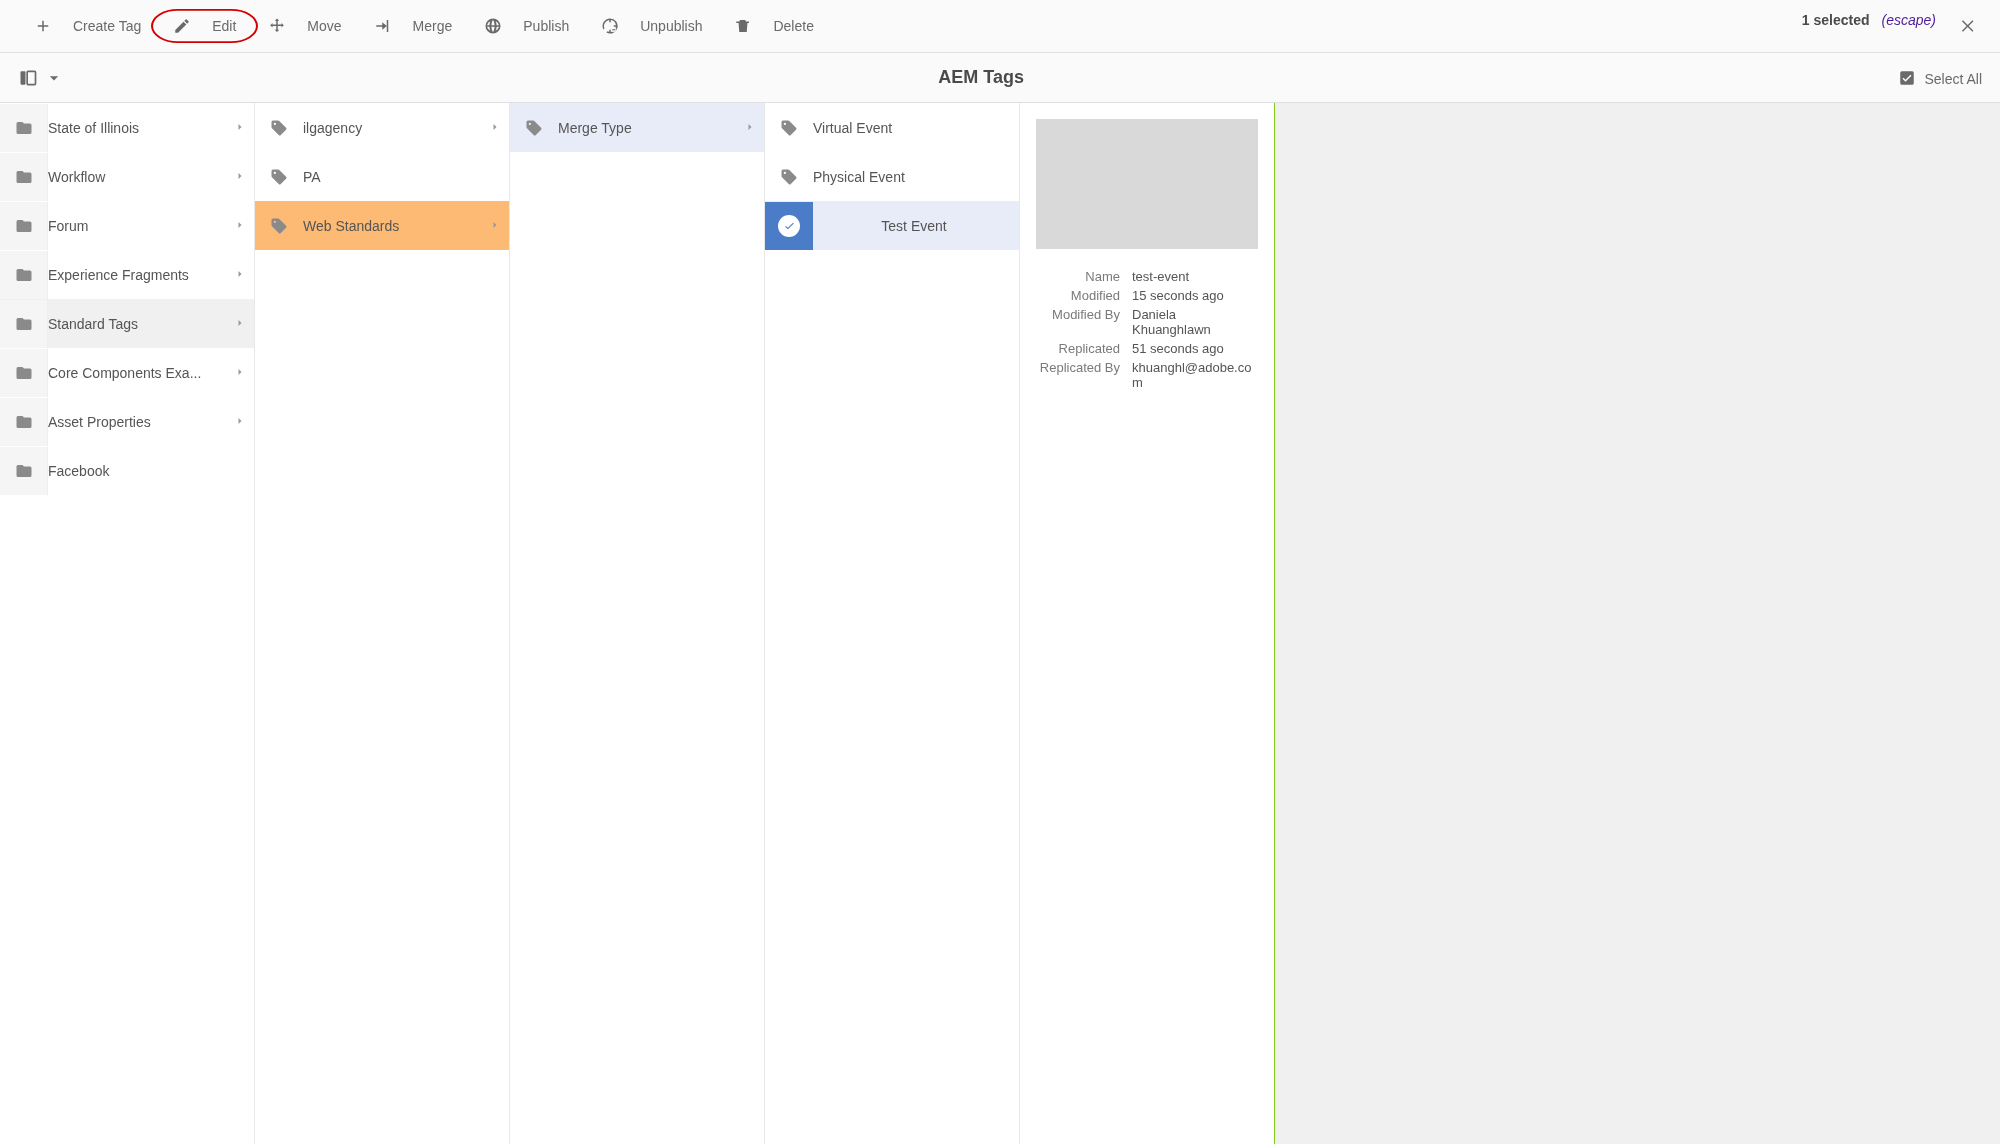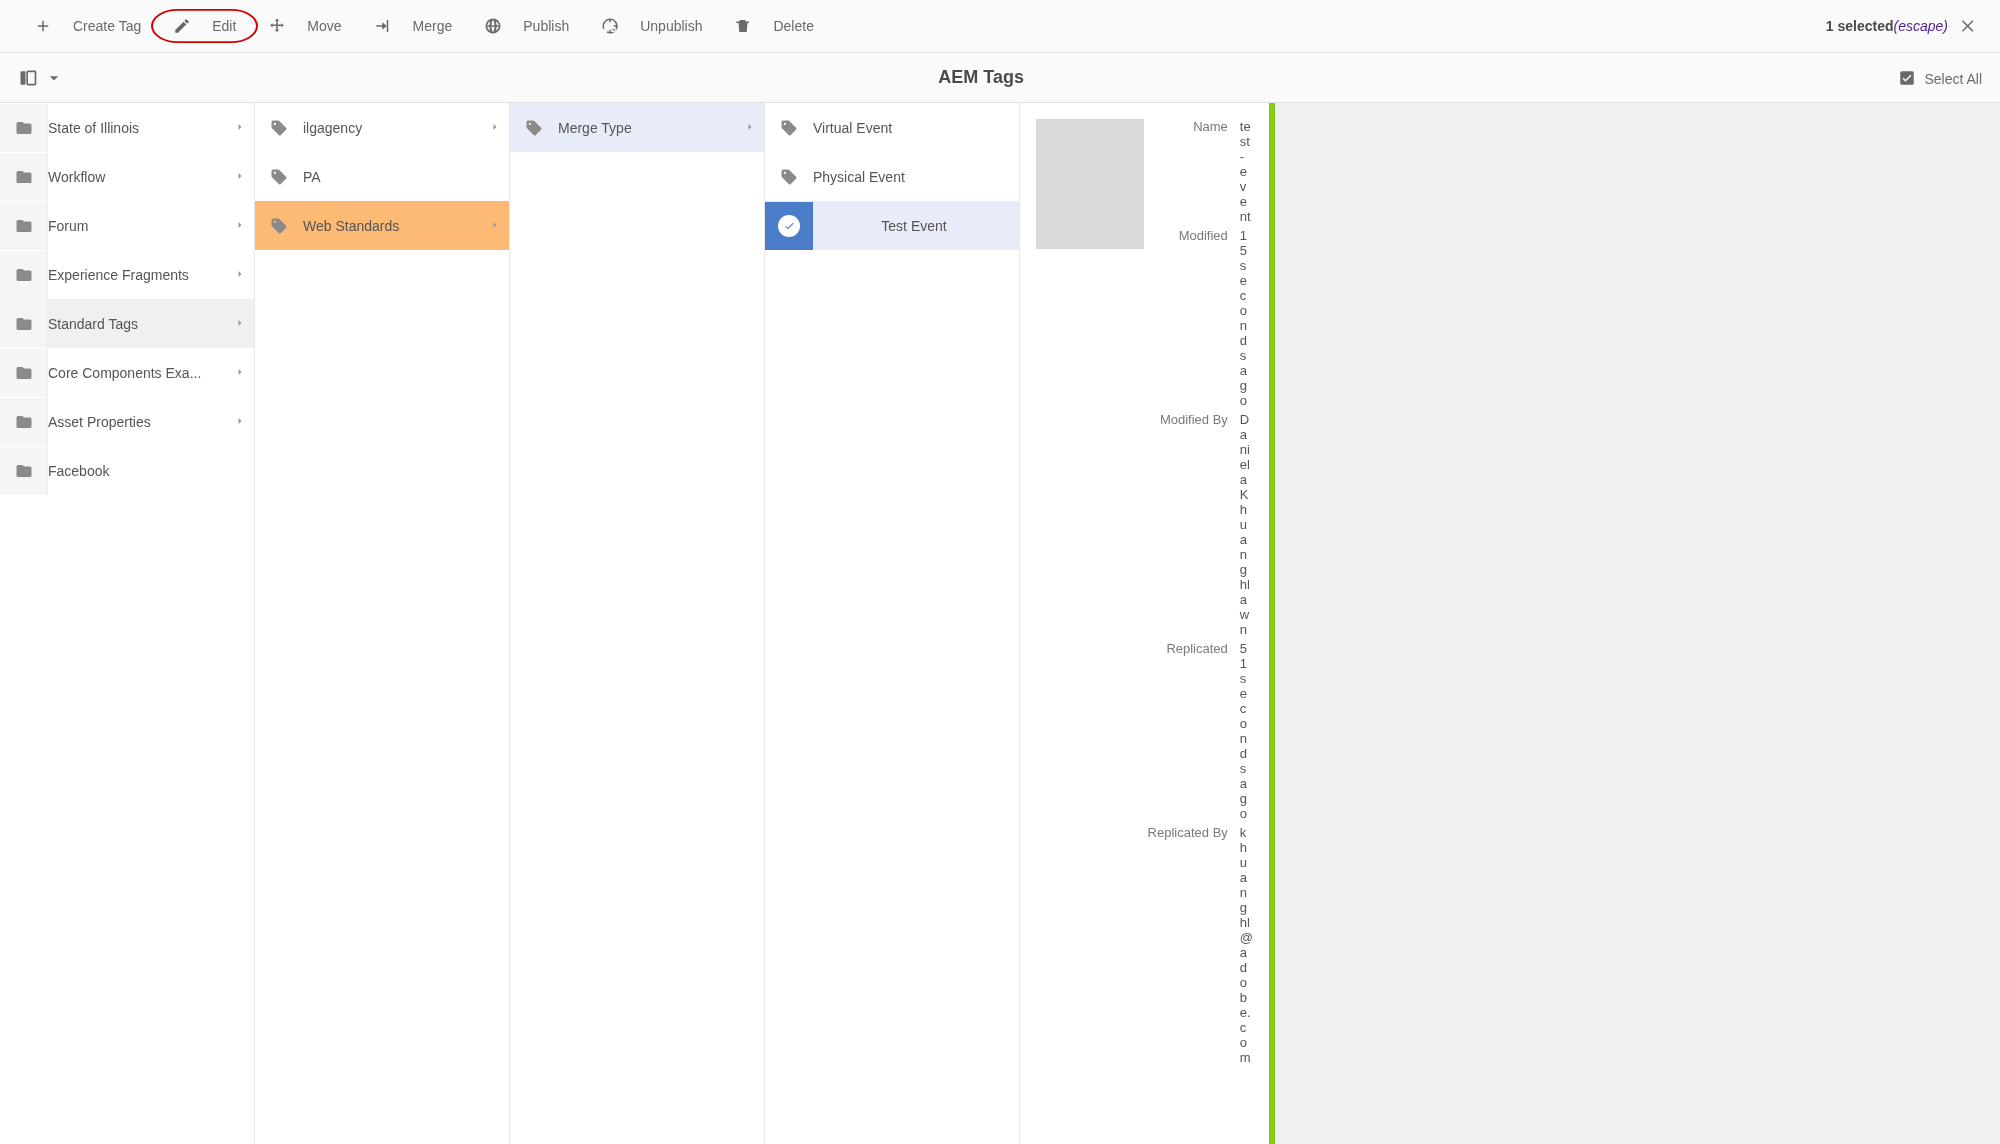--- a/index.html
+++ b/index.html
@@ -31,21 +31,21 @@
     position: relative;
   }
   .highlight-ring {
     position: absolute;
     left: -6px; top: -2px; right: -6px; bottom: -2px;
     border: 2.5px solid #d40000;
     border-radius: 50%/100%;
     pointer-events: none;
     transform: scaleY(0.85);
   }
-  .toolbar-right { display: flex; align-items: center; gap: 0; }
+  .toolbar-right { display: flex; align-items: flex-start; gap: 12px; }
   .selection-count { font-size: 14px; font-weight: 600; color: #4a4a4a; }
   .selection-escape { font-size: 14px; font-style: italic; color: #4c1d95; }
   .close-x { width: 28px; height: 28px; display:flex; align-items:center; justify-content:center; cursor:pointer; margin-left:6px;}
   .close-x svg { width: 18px; height: 18px; fill:#6a6a6a; }
 
   
   .subheader {
     height: 50px;
     border-bottom: 1px solid #e0e0e0;
     display: flex;
@@ -116,24 +116,24 @@
   .check-circle {
     width:22px; height:22px; border-radius:50%; background:#fff;
     display:flex; align-items:center; justify-content:center;
   }
   .check-circle svg { width:13px; height:13px; fill:#4b7cc7; }
 
   
   .detail {
     width: 255px;
     background:#fff;
-    border-right:6px solid #84cc16;
+    border-right:1px solid #84cc16;
     padding: 16px;
     display:flex;
-    flex-direction:row;
+    flex-direction:column;
     align-items:flex-start;
   }
   .detail-thumb {
     width: 222px; height: 130px; background:#d9d9d9; margin-bottom:20px;
   }
   .detail-grid {
     width: 100%;
     display: grid;
     grid-template-columns: 84px 1fr;
     column-gap: 12px;

